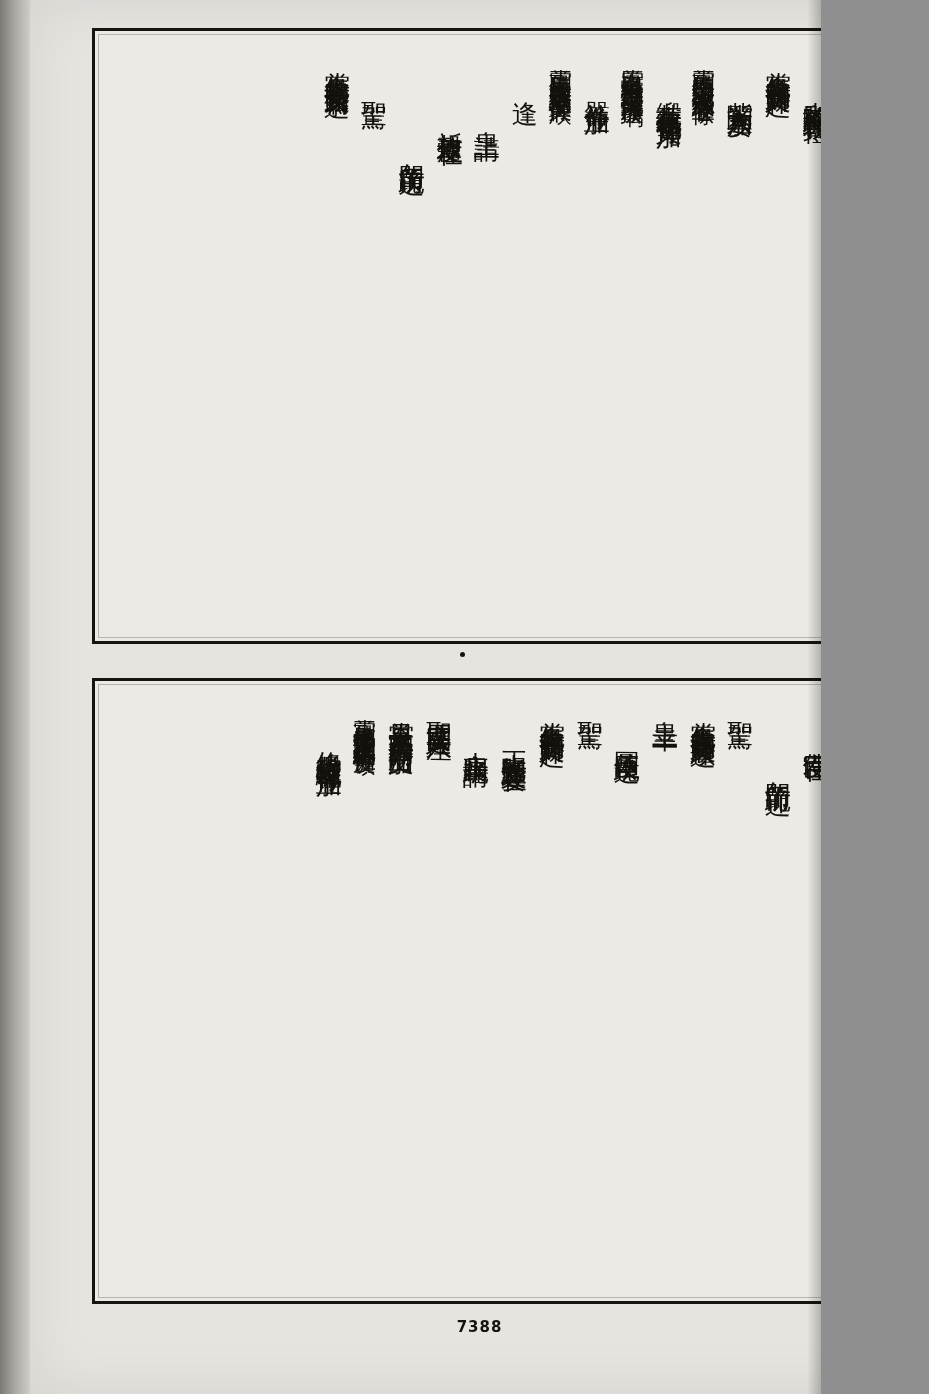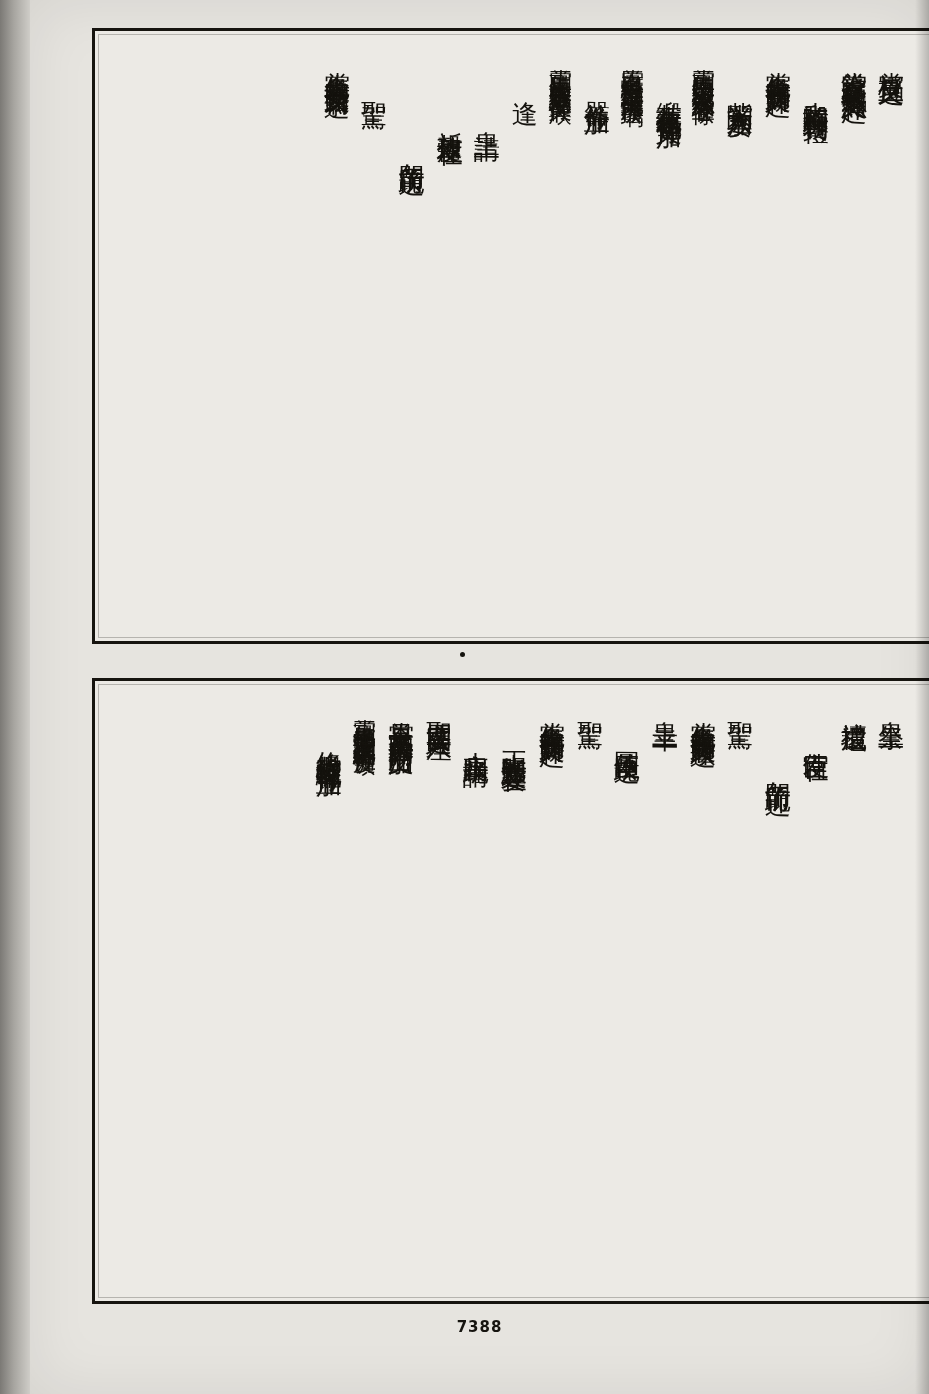--- a/index.html
+++ b/index.html
@@ -8,21 +8,21 @@
     background: #8f8f8f;
   }
   body {
     width: 929px;
     height: 1394px;
     overflow: hidden;
     font-family: "DejaVu Serif", serif;
   }
   #page {
     position: relative;
-    width: 929px;
+    width: 821px;
     height: 1394px;
     background: #d8d6d2;
     background-image:
       linear-gradient(90deg, rgba(0,0,0,0.18) 0px, rgba(0,0,0,0.05) 14px, rgba(0,0,0,0.0) 30px),
       linear-gradient(180deg, rgba(255,255,255,0.35), rgba(0,0,0,0.04));
     overflow: hidden;
   }
   
   .sheet {
     position: absolute;

